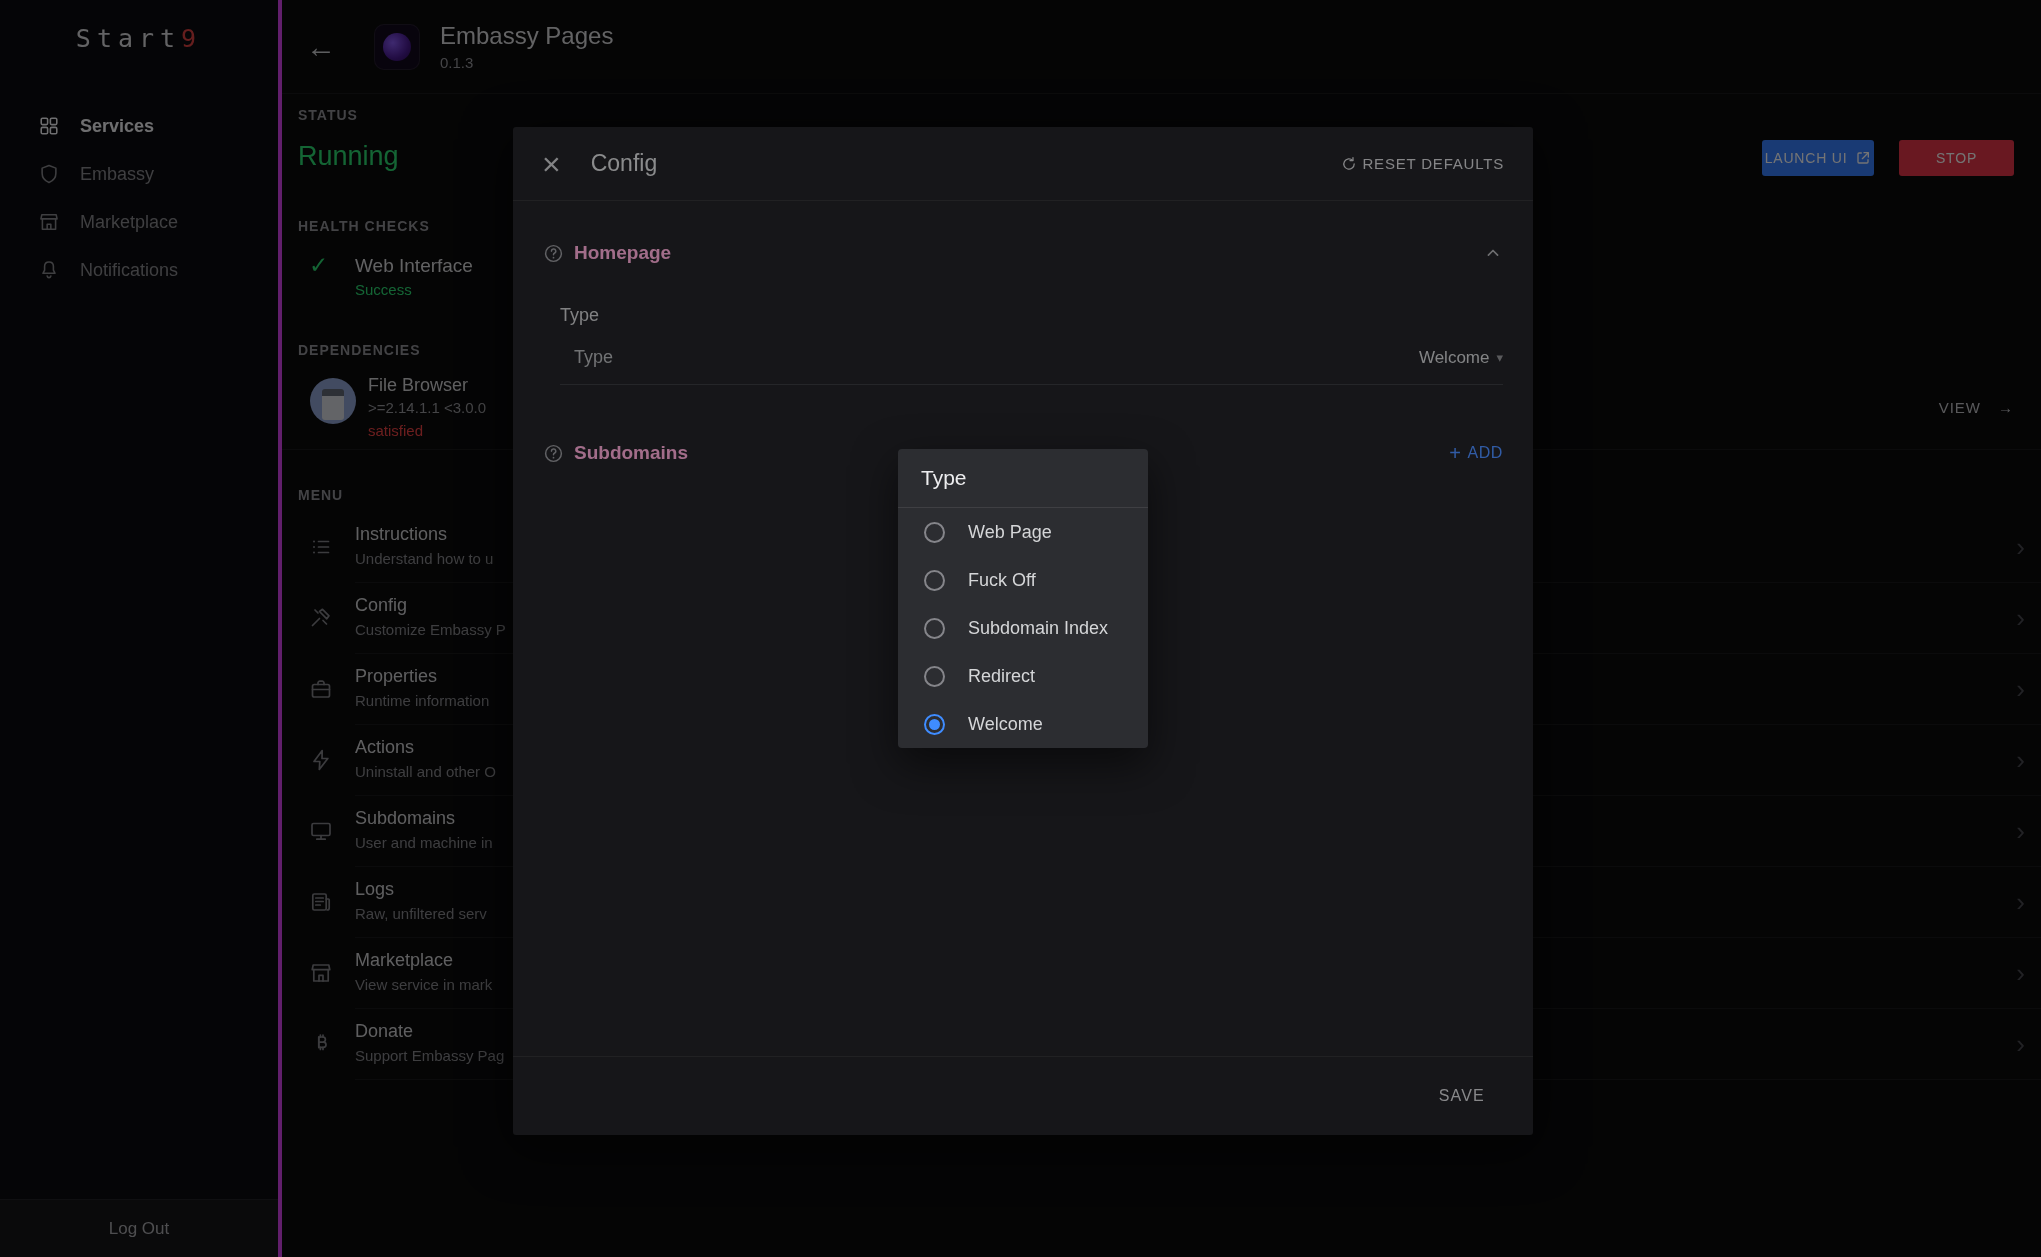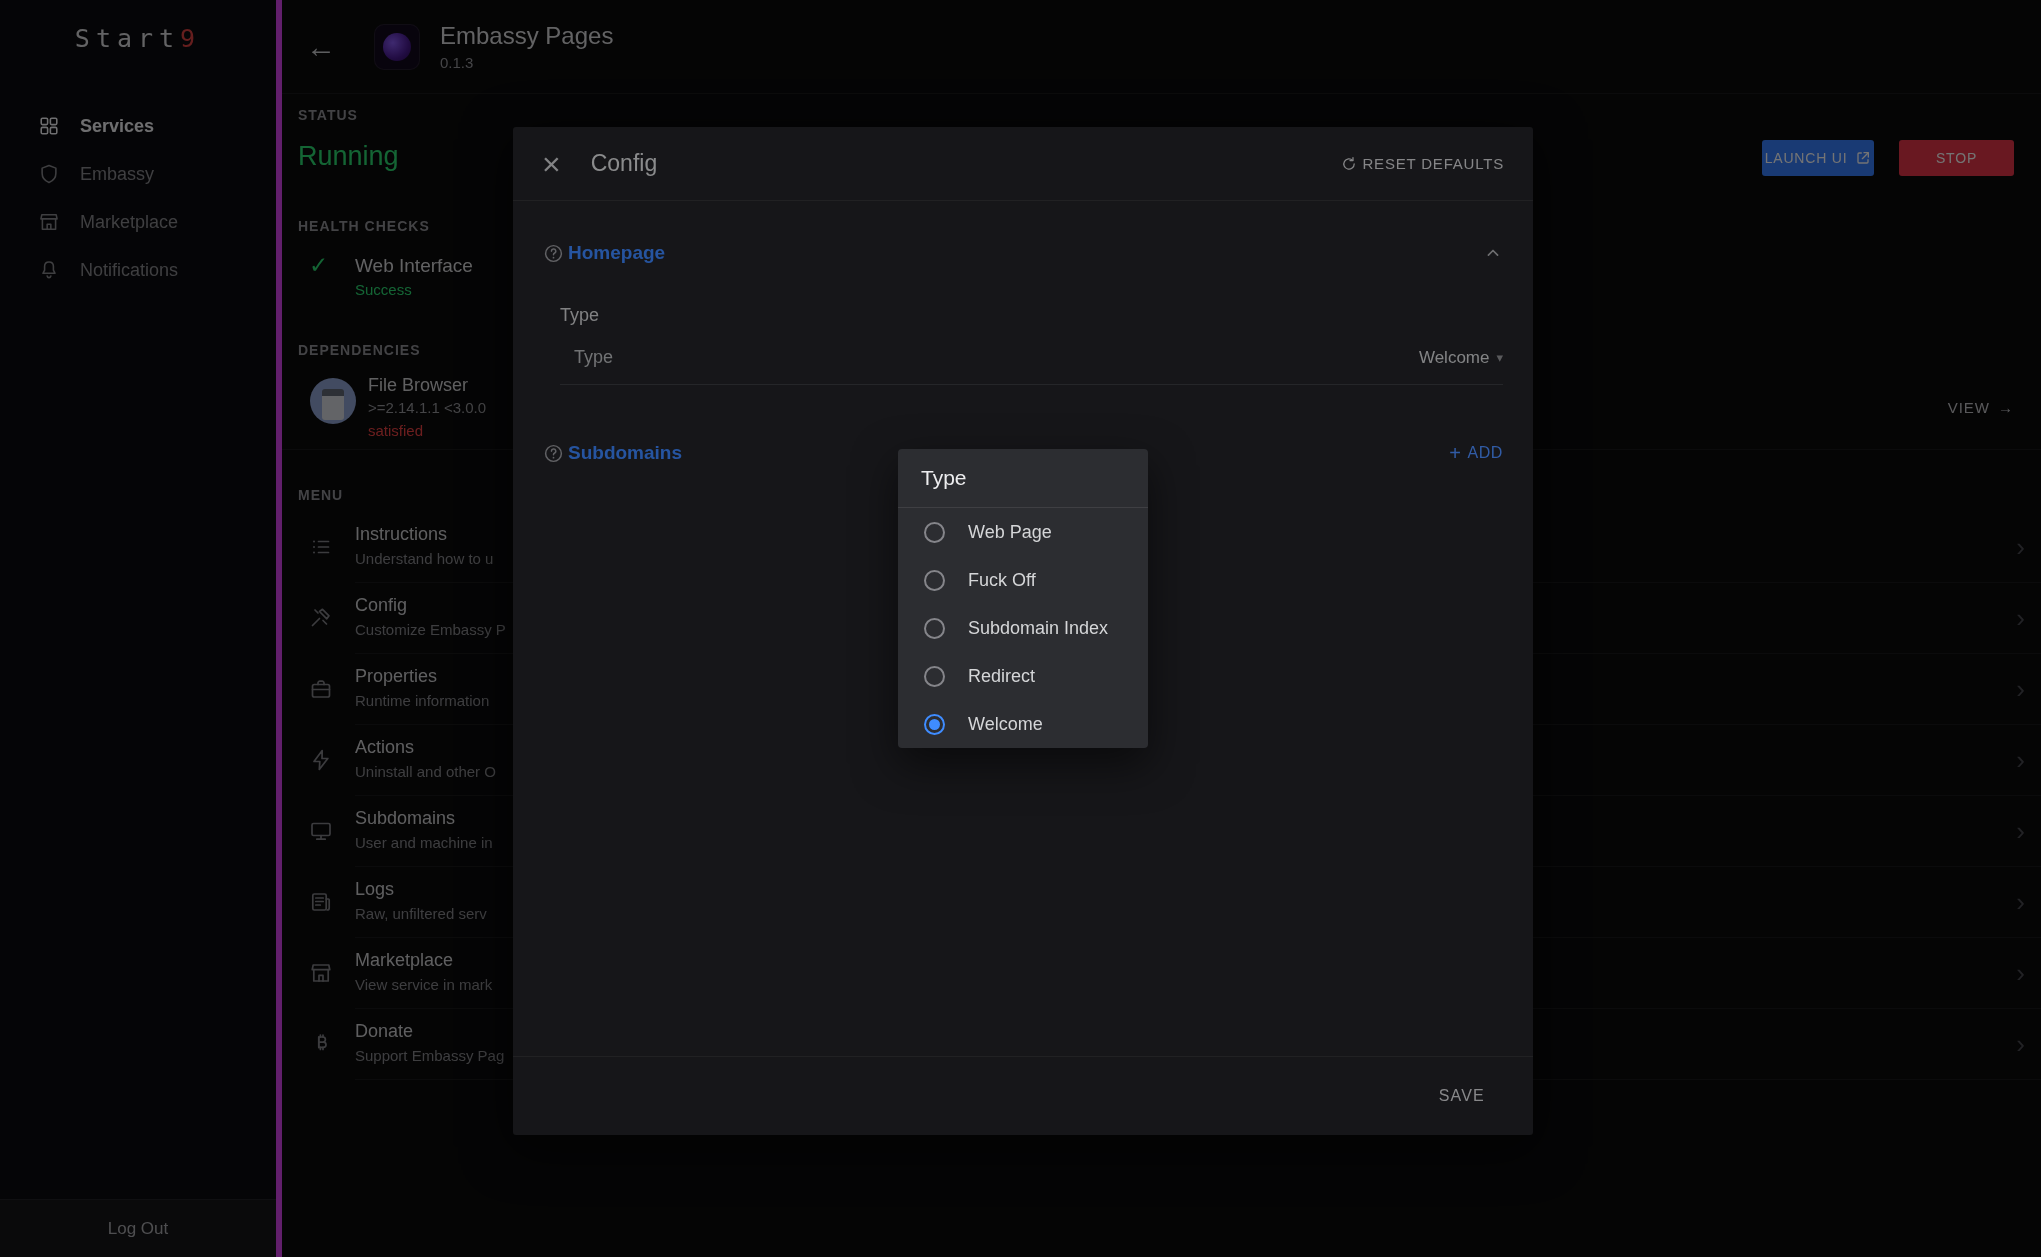--- a/index.html
+++ b/index.html
@@ -5,21 +5,21 @@
   * { margin:0; padding:0; box-sizing:border-box; }
   html,body { background:#000; }
   body { font-family:"Liberation Sans", sans-serif; }
   .stage { position:relative; width:2041px; height:1257px; overflow:hidden;
            background:#0c0c0e; color:#cfcfd2; }
   svg { display:block; }
   .ico { stroke:currentColor; fill:none; stroke-width:1.7; stroke-linecap:round; stroke-linejoin:round; }
 
   
   .sidebar { position:absolute; left:0; top:0; width:282px; height:1257px;
-             background:#0e0e10; border-right:6px solid #d946ef; z-index:1;padding-left:20px; }
+             background:#0e0e10; border-right:4px solid #d946ef; z-index:1;padding-left:20px; }
   .logo { position:absolute; top:24px; left:0; width:100%; text-align:center;
           font-family:"DejaVu Sans Mono", monospace; font-size:25px; letter-spacing:6px;
           color:#dcdcde; font-weight:500; }
   .logo .accent { color:#e04343; }
   .nav { position:absolute; top:102px; left:0; width:100%; }
   .nav-item { height:48px; display:flex; align-items:center; padding-left:38px; gap:20px;
               color:#8b8b90; font-size:18px; cursor:pointer; }
   .nav-item.active { color:#f4f4f6; font-weight:bold; }
   .nav-item .nicon { width:22px; height:22px; flex:none; }
   .logout { position:absolute; bottom:0; left:0; width:100%; height:58px; background:#17171a;
@@ -57,21 +57,21 @@
   .dep-row { position:absolute; left:0; top:368px; width:100%; height:82px;
              border-bottom:1px solid rgba(255,255,255,0.06); }
   .dep-icon { position:absolute; left:28px; top:10px; width:46px; height:46px; border-radius:50%;
               background:#93a7d6; }
   .dep-icon::after { content:""; position:absolute; left:12px; top:11px; width:22px; height:24px;
               background:#dcdde2; border-radius:3px; border-top:7px solid #636a77; }
   .dep-name { position:absolute; left:86px; top:7px; font-size:18px; color:#d4d4d6; }
   .dep-version { position:absolute; left:86px; top:31px; font-size:15px; color:#98989c; }
   .dep-status { position:absolute; left:86px; top:54px; font-size:15px; color:#ef4444; }
   .dep-view { position:absolute; right:27px; top:31px; font-size:15px; letter-spacing:1px;
-              color:#c5c5c9; cursor:pointer; display:flex; gap:8px; align-items:center; }
+              color:#c5c5c9; cursor:pointer; display:flex; gap:17px; align-items:center; }
 
   .menu-list { position:absolute; left:0; top:512px; width:100%; }
   .menu-item { position:relative; height:71px; cursor:pointer; }
   .menu-item .border { position:absolute; left:73px; right:0; bottom:0; height:1px;
               background:rgba(255,255,255,0.06); }
   .menu-item .micon { position:absolute; left:27px; top:23px; width:24px; height:24px; color:#85858a; }
   .menu-item .mlabel { position:absolute; left:73px; top:12px; font-size:18px; color:#d3d3d5; white-space:nowrap; }
   .menu-item .mdesc { position:absolute; left:73px; top:38px; font-size:15px; color:#8a8a8e; white-space:nowrap; }
   .menu-item .mchev { position:absolute; right:16px; top:20px; font-size:26px; color:#4c4c52; }
 
@@ -88,21 +88,21 @@
            display:flex; align-items:center; padding:0 29px; }
   .modal-close { font-size:32px; font-weight:300; color:#c9c9cc; cursor:pointer; line-height:1; }
   .modal-title { margin-left:30px; font-size:23px; color:#d5d6d8; }
   .reset-btn { margin-left:auto; display:flex; align-items:center; gap:4px; cursor:pointer;
            color:#cdcdd0; font-size:15px; letter-spacing:0.8px; font-weight:500; }
 
   .acc-row { position:absolute; left:30px; right:30px; height:48px; display:flex; align-items:center; }
   .row-homepage { top:102px; }
   .row-subdomains { top:302px;align-items:center; }
   .help-ic { width:21px; height:21px; color:#96969b; flex:none; }
-  .acc-title { margin-left:4px; font-size:19px; font-weight:bold; color:#3b82f6; }
+  .acc-title { margin-left:10px; font-size:19px; font-weight:bold; color:#f9a8d4; }
   .acc-chev { margin-left:auto; width:20px; height:20px; color:#a9a9ad; cursor:pointer; }
   .add-btn { margin-left:auto; display:flex; align-items:center; gap:6px; color:#4c8dff;
              font-size:16px; font-weight:500; letter-spacing:0.6px; cursor:pointer; }
   .add-btn .plus { font-size:20px; font-weight:400; }
 
   .group-label { position:absolute; left:47px; top:178px; font-size:18px; color:#c6c7c9; }
   .select-row { position:absolute; left:47px; right:30px; top:204px; height:54px;
              display:flex; align-items:center; border-bottom:1px solid #3a3b3f; cursor:pointer; }
   .select-label { margin-left:14px; font-size:18px; color:#aeb0b3; }
   .select-value { margin-left:auto; font-size:17px; color:#c9cacc; display:flex; align-items:center; gap:7px; }

